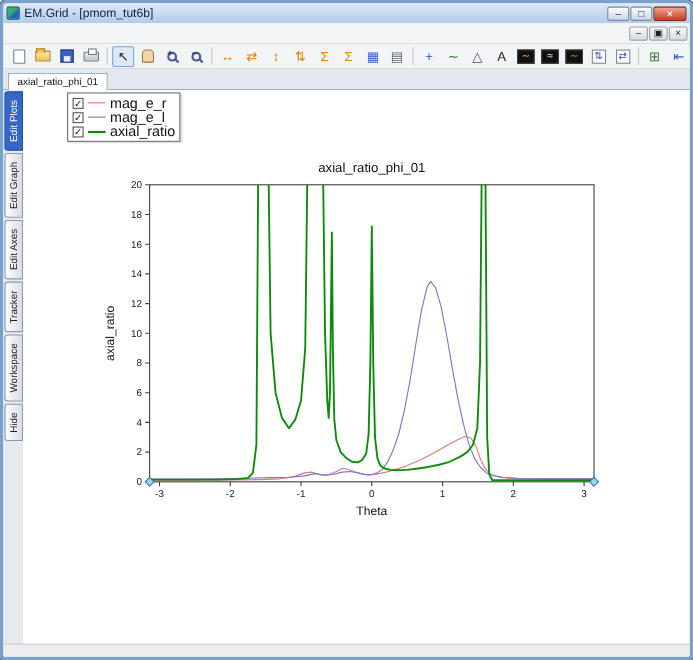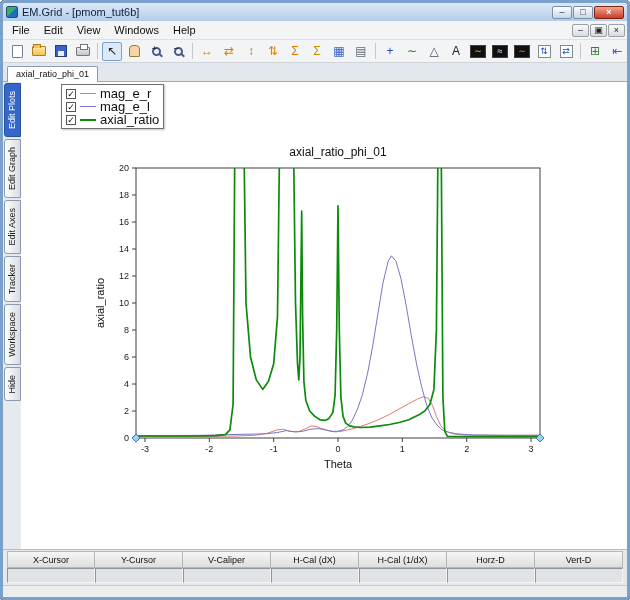--- a/index.html
+++ b/index.html
@@ -83,27 +83,20 @@
 
   <div class="titlebar">
     <span class="app-icon"></span>
     <span class="title-text">EM.Grid - [pmom_tut6b]</span>
     <span class="winbtn">–</span>
     <span class="winbtn">□</span>
     <span class="winbtn close">×</span>
   </div>
 
   <div class="menubar">
-    <span id="menu-items" style="display:flex;">
-        <span class="menu-item">File</span>
-        <span class="menu-item">Edit</span>
-        <span class="menu-item">View</span>
-        <span class="menu-item">Windows</span>
-        <span class="menu-item">Help</span>
-      </span>
     <span class="child-controls" id="child-controls">
         <span class="childbtn">–</span>
         <span class="childbtn">▣</span>
         <span class="childbtn">×</span>
       </span>
   </div>
 
   <div class="toolbar" id="toolbar">
       <span class="tbtn">
         <span class="ic-page"></span>
@@ -257,31 +250,15 @@
           </div>
           <div class="legend-row">
             <span class="cb">✓</span>
             <span class="lsample" style="background: rgb(11, 138, 11); height: 2px;"></span>
             <span class="llabel">axial_ratio</span>
           </div>
         </div>
     </div>
   </div>
 
-  <div class="readout" id="readout">
-      <div class="ro-head">X-Cursor</div>
-      <div class="ro-head">Y-Cursor</div>
-      <div class="ro-head">V-Caliper</div>
-      <div class="ro-head">H-Cal (dX)</div>
-      <div class="ro-head">H-Cal (1/dX)</div>
-      <div class="ro-head">Horz-D</div>
-      <div class="ro-head">Vert-D</div>
-      <div class="ro-val"></div>
-      <div class="ro-val"></div>
-      <div class="ro-val"></div>
-      <div class="ro-val"></div>
-      <div class="ro-val"></div>
-      <div class="ro-val"></div>
-      <div class="ro-val"></div>
-    </div>
   <div class="statusstrip"></div>
 
 </div>
 
 </body></html>

